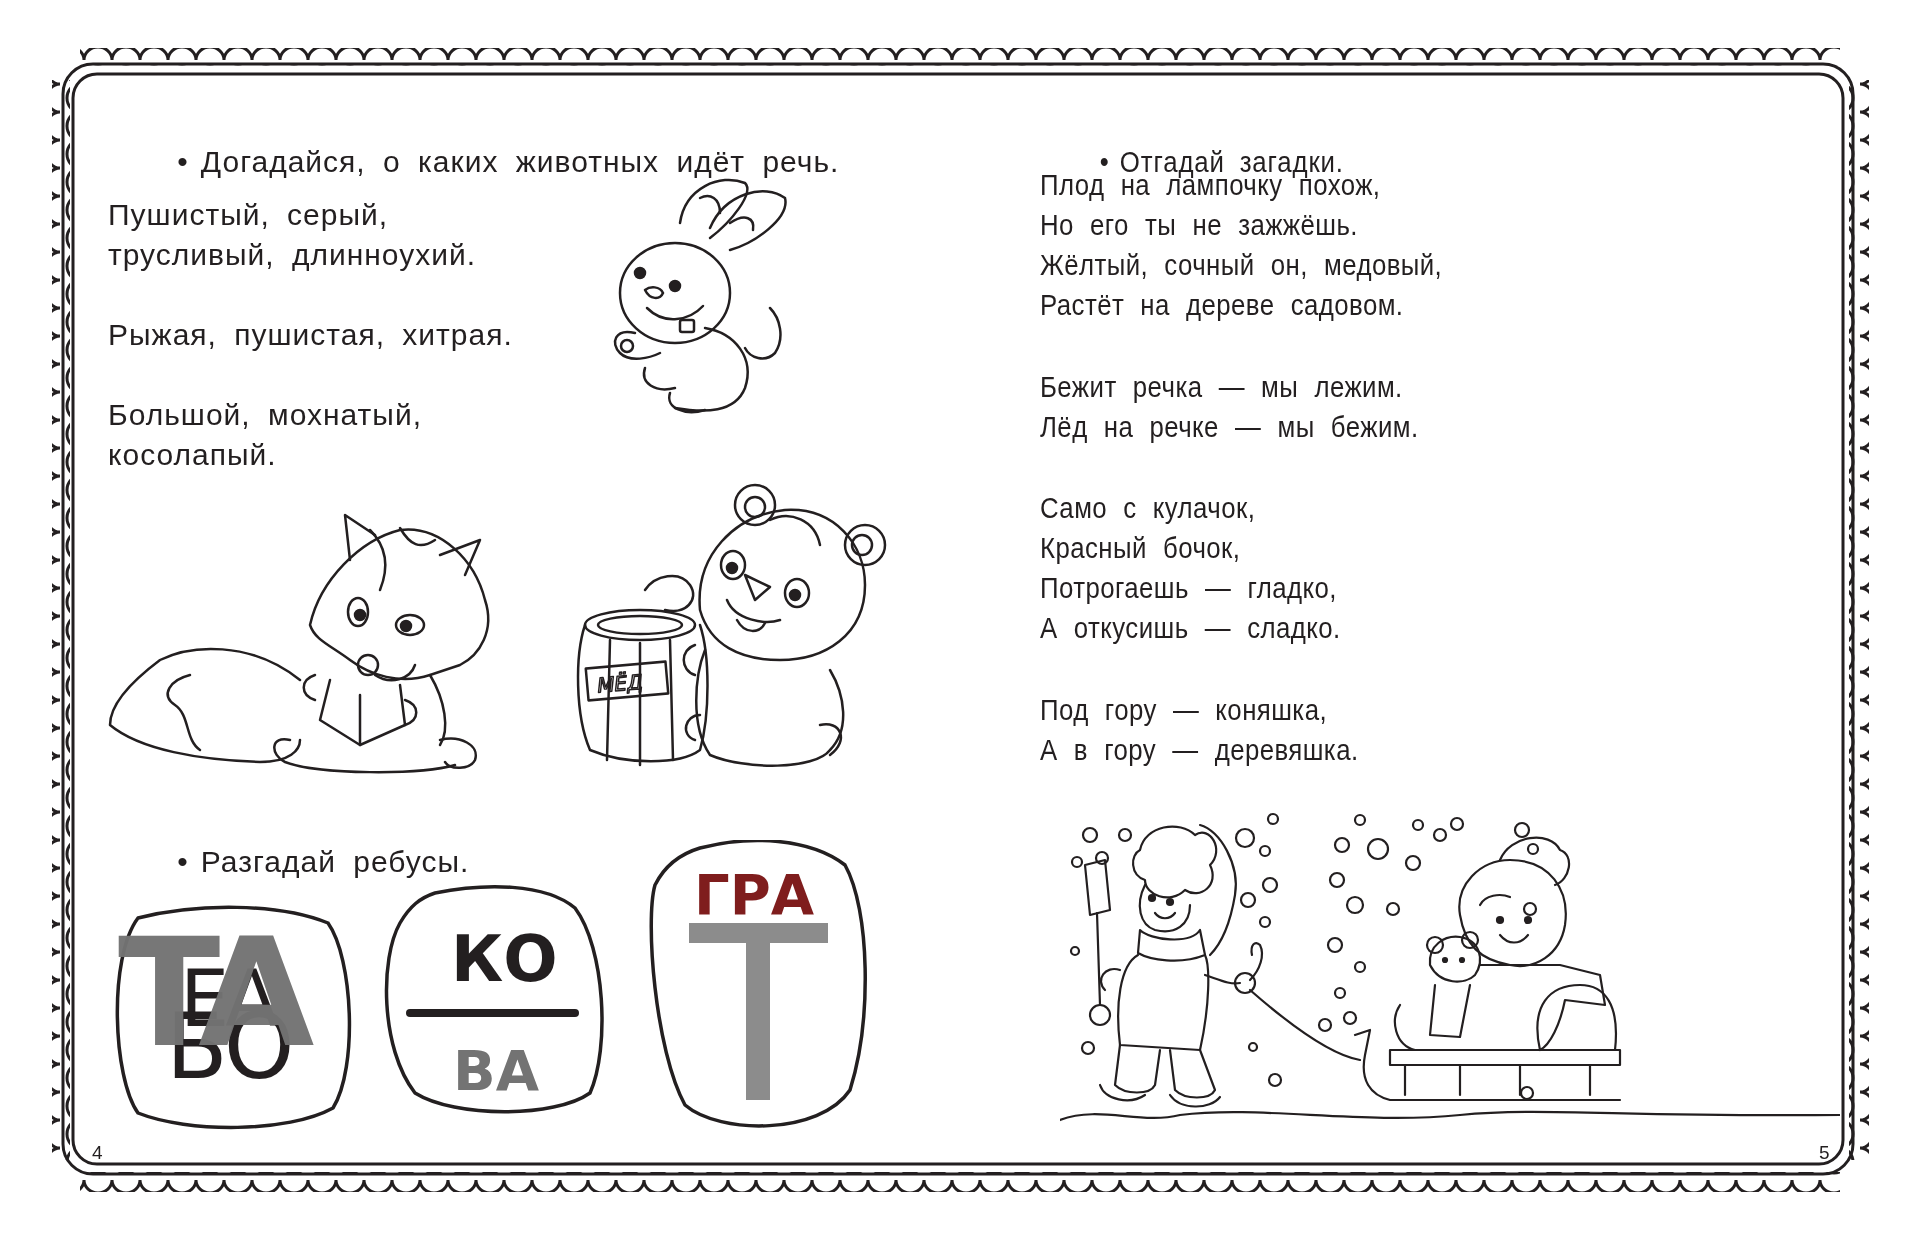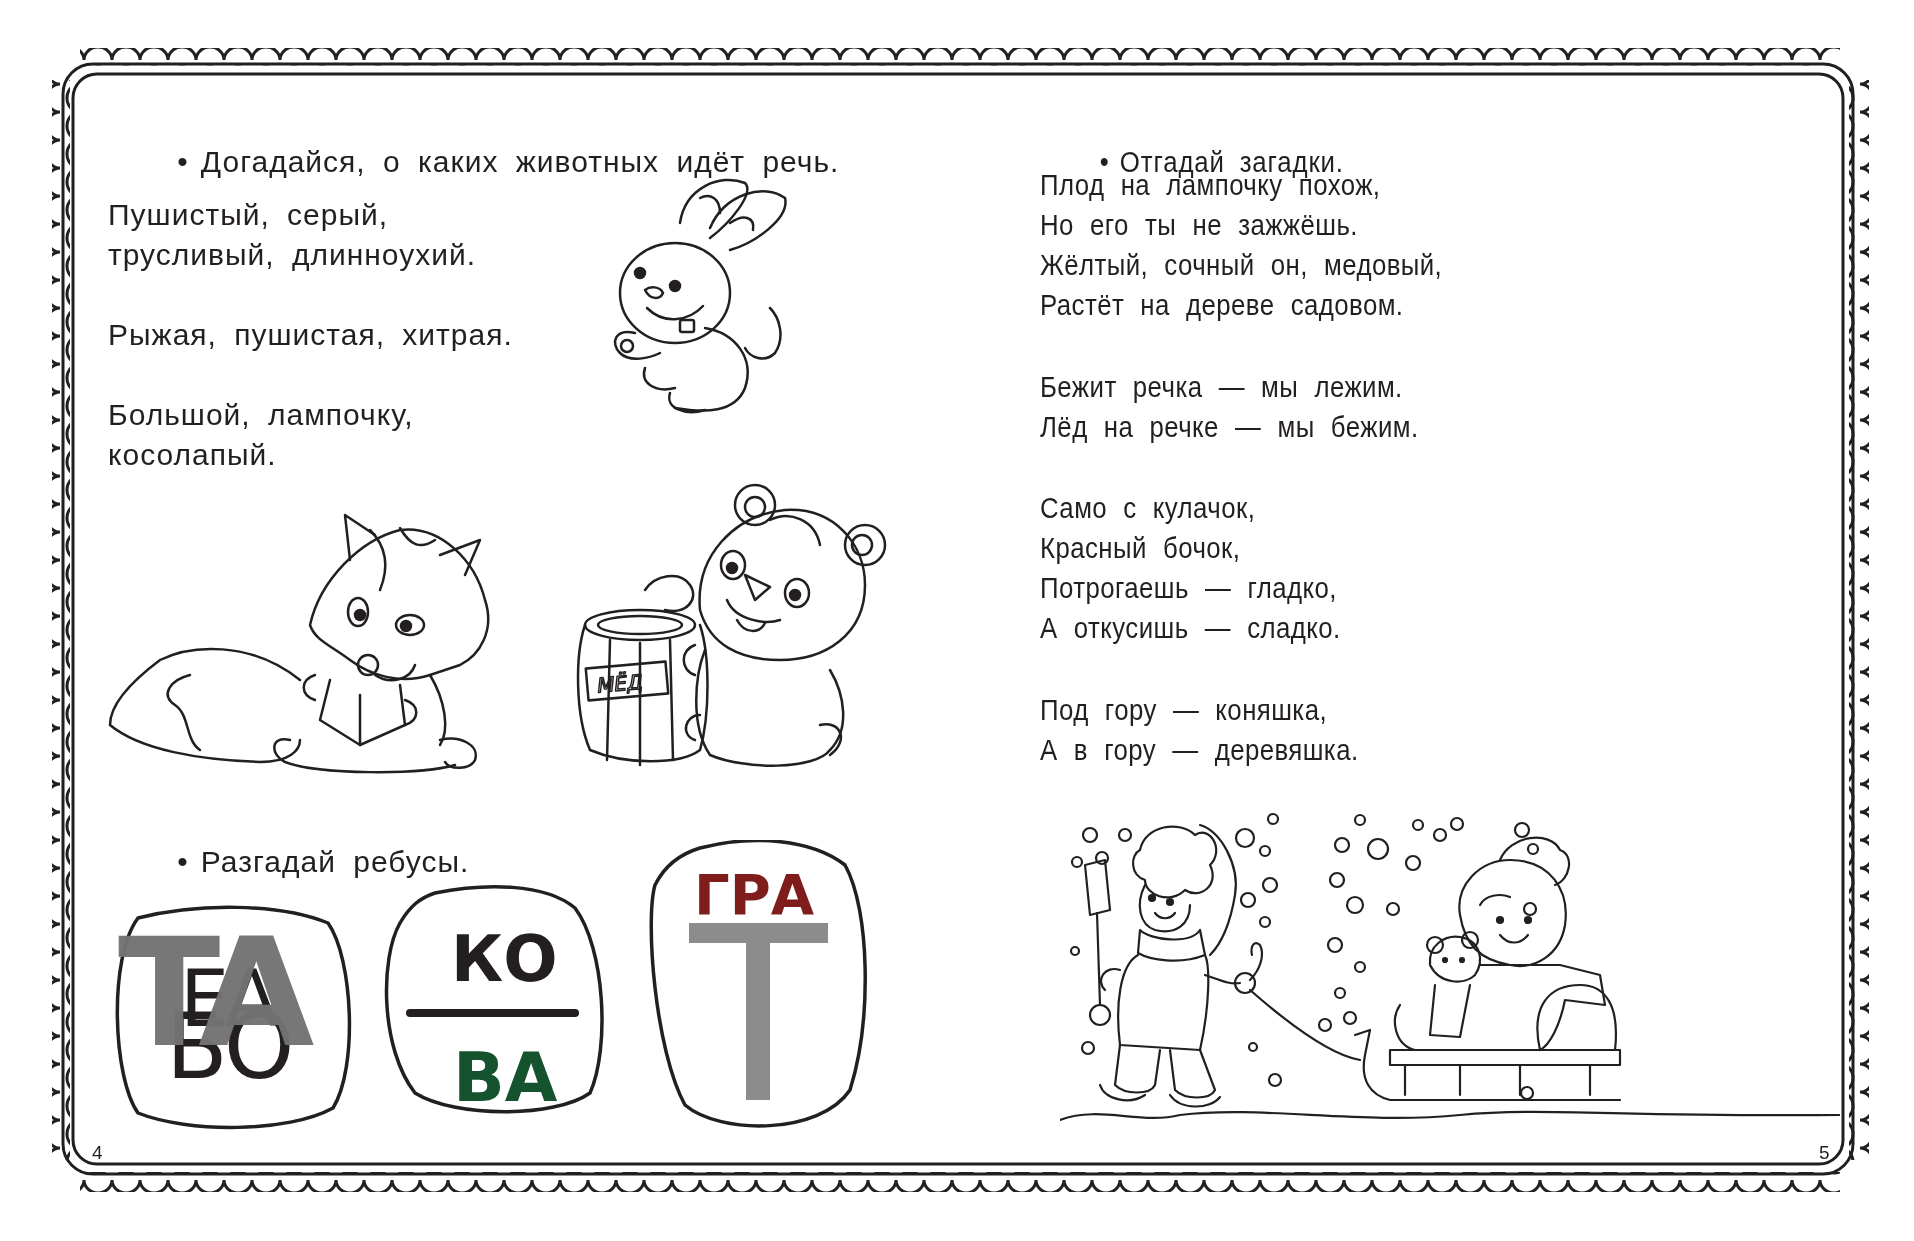--- a/index.html
+++ b/index.html
@@ -44,21 +44,21 @@
 
 <div class="page" style="left:0;width:957px;">
 
   <div class="task-title" style="left:108px;top:102px;">
     <span class="bullet">•</span><span>Догадайся, о каких животных идёт речь.</span>
   </div>
 
   <div class="txt" style="left:108px;top:195px;">Пушистый, серый,</div>
   <div class="txt" style="left:108px;top:235px;">трусливый, длинноухий.</div>
   <div class="txt" style="left:108px;top:315px;">Рыжая, пушистая, хитрая.</div>
-  <div class="txt" style="left:108px;top:395px;">Большой, лампочку,</div>
+  <div class="txt" style="left:108px;top:395px;">Большой, мохнатый,</div>
   <div class="txt" style="left:108px;top:435px;">косолапый.</div>
 
   <svg class="illus" style="left:605px;top:168px;" width="200" height="250" viewBox="0 0 200 250" fill="none" stroke="#231f20" stroke-width="2.5" stroke-linecap="round">
     <path d="M75,55 C80,20 115,5 140,15 C150,25 125,55 105,70"></path>
     <path d="M105,60 C120,25 160,15 180,30 C185,50 150,75 125,82"></path>
     <path d="M95,30 C105,25 115,30 115,45"></path>
     <path d="M125,55 C140,45 150,50 148,62"></path>
     <ellipse cx="70" cy="125" rx="55" ry="50"></ellipse>
     <circle cx="35" cy="105" r="5" fill="#231f20"></circle>
     <circle cx="70" cy="118" r="5" fill="#231f20"></circle>
@@ -137,21 +137,21 @@
     <div class="rebus-text" style="left:58px;top:96px;font-size:90px;color:#231f20;font-weight:normal;letter-spacing:-4px;text-align:center;">БО</div>
     <div class="rebus-text" style="left:10px;top:20px;font-size:150px;line-height:150px;color:#737373;letter-spacing:-22px;opacity:0.97;">ТА</div>
   </div>
 
   <div class="rebus" style="left:375px;top:878px;width:240px;height:245px;">
     <svg width="240" height="245" viewBox="0 0 240 245" style="position:absolute;left:0;top:0;">
       <path d="M60,15 C110,5 170,5 200,30 C230,70 235,170 215,215 C180,240 80,240 40,215 C5,170 5,80 25,45 C35,28 45,20 60,15 Z" fill="none" stroke="#231f20" stroke-width="3.5"></path>
       <line x1="35" y1="135" x2="200" y2="135" stroke="#231f20" stroke-width="8" stroke-linecap="round"></line>
     </svg>
     <div class="rebus-text" style="left:76px;top:44px;font-size:64px;color:#231f20;">КО</div>
-    <div class="rebus-text" style="left:78px;top:160px;font-size:68px;color:#14532d;">ВА</div>
+    <div class="rebus-text" style="left:78px;top:160px;font-size:56px;color:#737373;">ВА</div>
   </div>
 
   <div class="rebus" style="left:640px;top:840px;width:240px;height:300px;">
     <svg width="240" height="300" viewBox="0 0 240 300" style="position:absolute;left:0;top:0;">
       <path d="M60,8 C110,-5 170,-2 205,25 C230,70 232,180 210,250 C180,295 80,295 45,265 C15,210 5,80 15,45 C25,25 40,14 60,8 Z" fill="none" stroke="#231f20" stroke-width="3.5"></path>
       <rect x="49" y="83" width="139" height="20" fill="#8c8c8c"></rect>
       <rect x="106" y="100" width="24" height="160" fill="#8c8c8c"></rect>
     </svg>
     <div class="rebus-text" style="left:54px;top:22px;font-size:56px;color:#7f1d1d;">ГРА</div>
 

